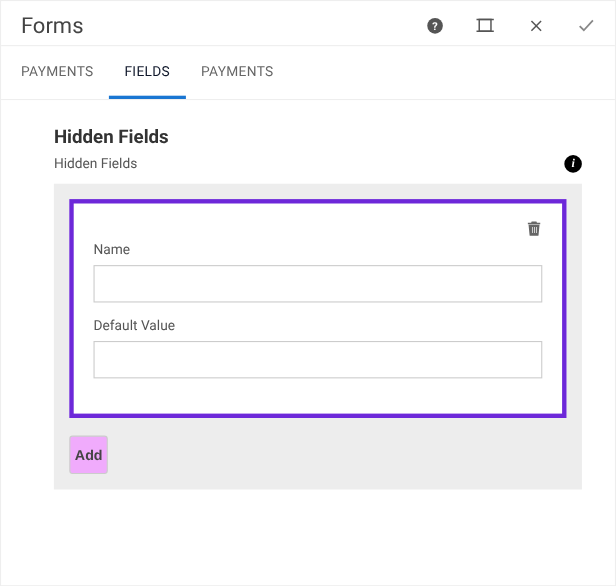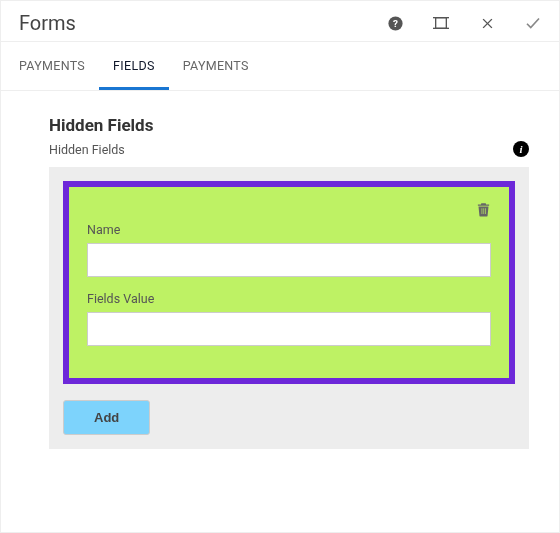--- a/index.html
+++ b/index.html
@@ -85,22 +85,22 @@
     display: flex; align-items: center; justify-content: center;
     font-family: Georgia, 'Times New Roman', serif;
     font-style: italic;
     cursor: default;
   }
   .panel {
     background: #ededed;
     padding: 14px;
   }
   .card {
-    background: #bef264;
-    border: 6px solid #6d28d9;
+    background: #ffffff;
+    border: 4px solid #6d28d9;
     padding: 14px 18px 22px 18px;
     margin-bottom: 16px;
   }
   .card-head {
     display: flex;
     justify-content: flex-end;
     margin-bottom: 2px;
   }
   .trash {
     color: #666;
@@ -115,24 +115,24 @@
   .text-input {
     width: 100%;
     height: 34px;
     background: #fff;
     border: 1px solid #ccc;
     padding: 4px 8px;
     font-size: 13px;
     margin-bottom: 10px;
   }
   .add-btn {
-    background: #7dd3fc;
+    background: #f0abfc;
     border: 1px solid #ccc;
     border-radius: 3px;
-    padding: 9px 30px;
+    padding: 9px 4px;
     font-size: 13px;
     font-weight: 600;
     color: #444;
     cursor: pointer;
   }
   svg { display: block; }
 </style>
 </head>
 <body>
 
@@ -185,20 +185,20 @@
       <div class="card">
         <div class="card-head">
           <div class="trash">
             <svg width="15" height="17" viewBox="0 0 24 24" fill="#666">
                 <path d="M4 7h16l-1.5 15a1 1 0 0 1-1 1h-11a1 1 0 0 1-1-1L4 7zm5 3v9h1V10H9zm3 0v9h1V10h-1zm3 0v9h1V10h-1zM8 4V3a1 1 0 0 1 1-1h6a1 1 0 0 1 1 1v1h5v2H3V4h5z"></path>
               </svg>
           </div>
         </div>
         <div class="field-label">Name</div>
         <input class="text-input" type="text" value="" style="">
-        <div class="field-label">Fields Value</div>
+        <div class="field-label">Default Value</div>
         <input class="text-input" type="text" value="" style="">
       </div>
       <button class="add-btn">Add</button>
     </div>
   </div>
 
 </div>
 
 </body></html>

